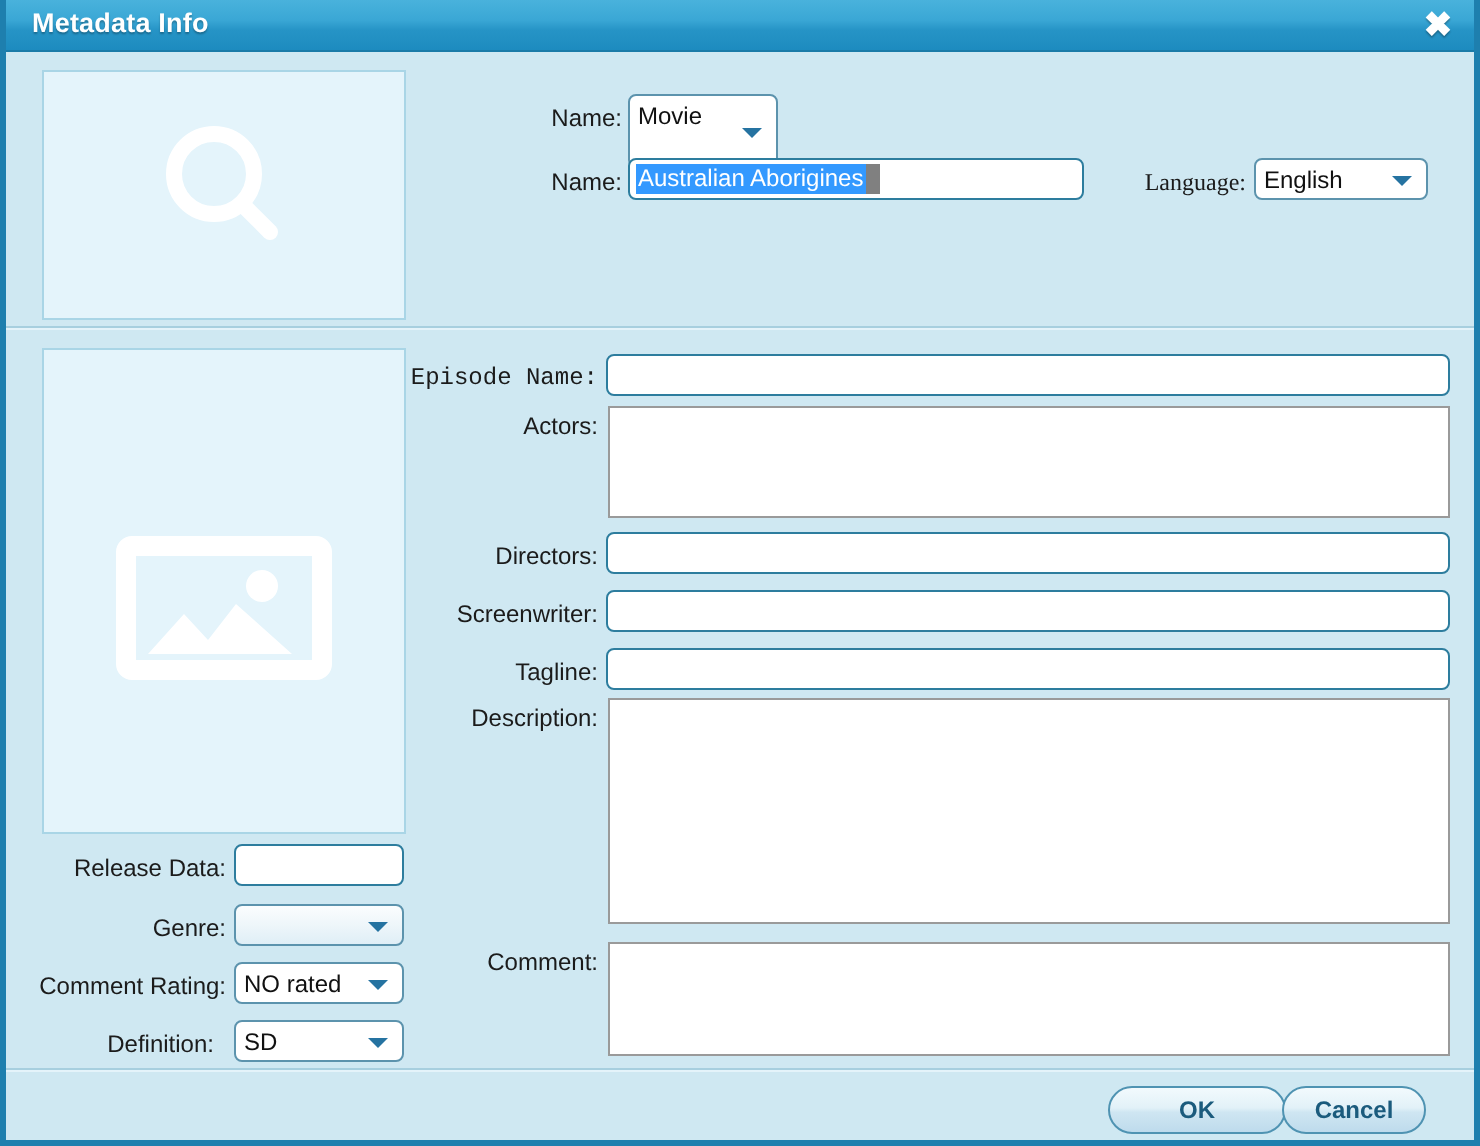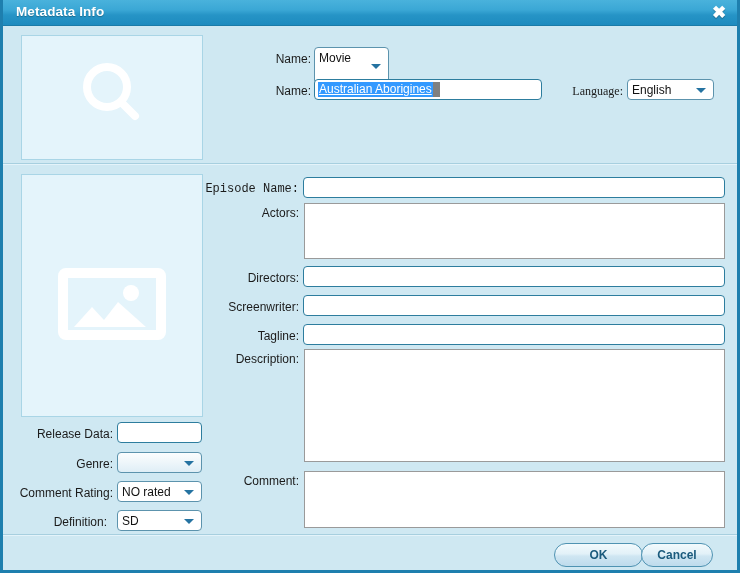--- a/index.html
+++ b/index.html
@@ -184,21 +184,20 @@
   .namefield .sel {
     position: absolute;
     left: 3px;
     top: 2px;
     background: #3399ff;
     color: #ffffff;
     font-size: 12px;
     line-height: 15px;
     padding: 0 1px;
     white-space: nowrap;
-    text-decoration: underline;
   }
   .namefield .caretblock {
     position: absolute;
     top: 2px;
     width: 7px;
     height: 15px;
     background: #808080;
   }
 
   

